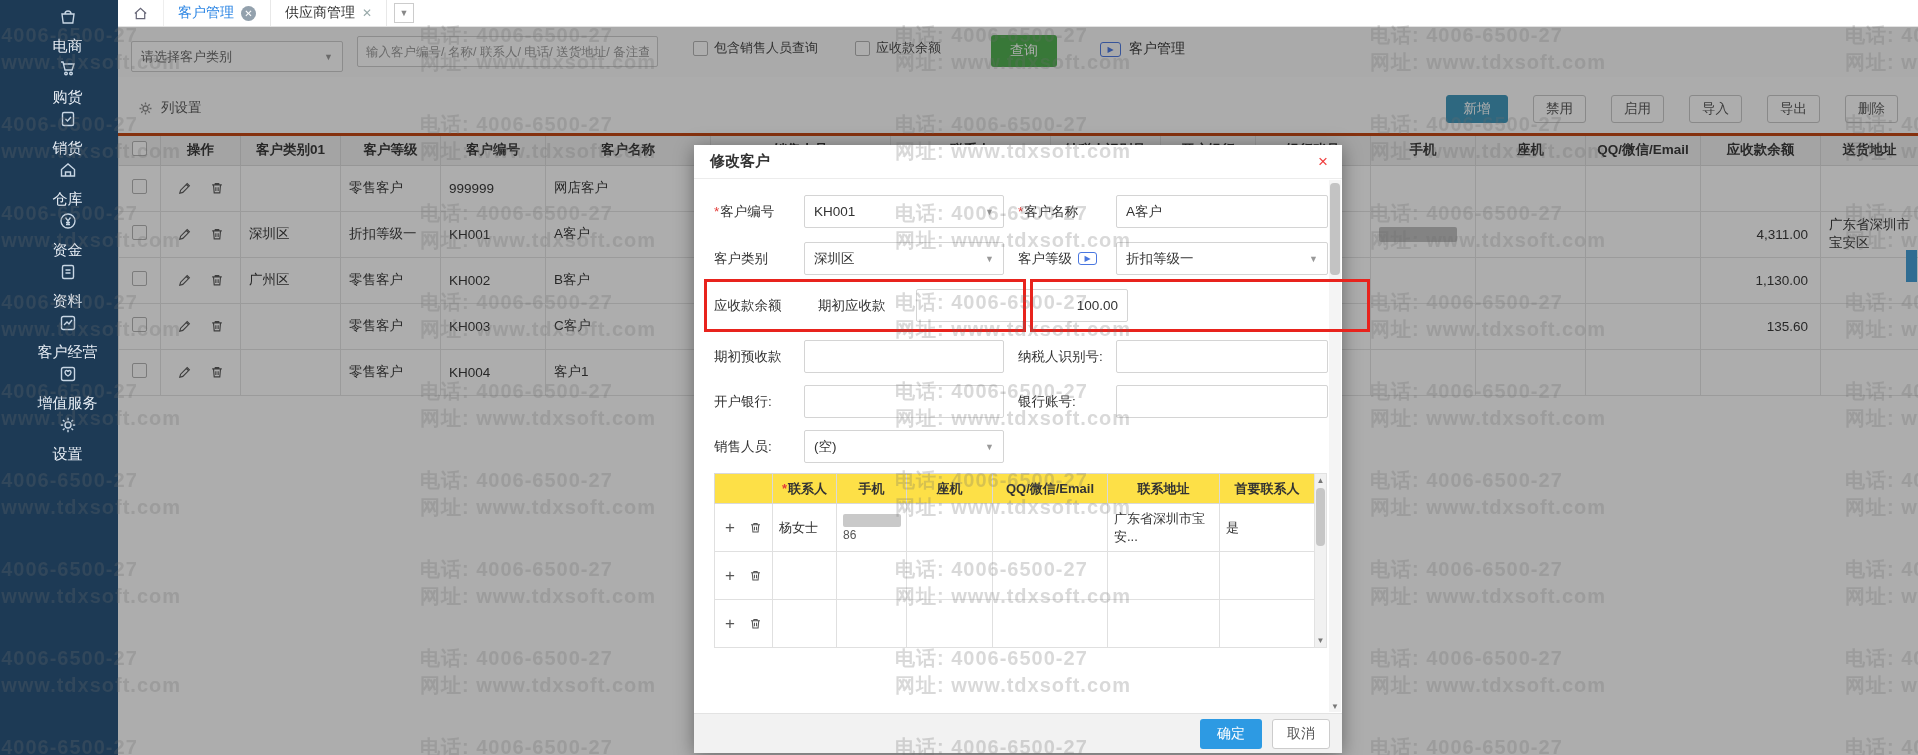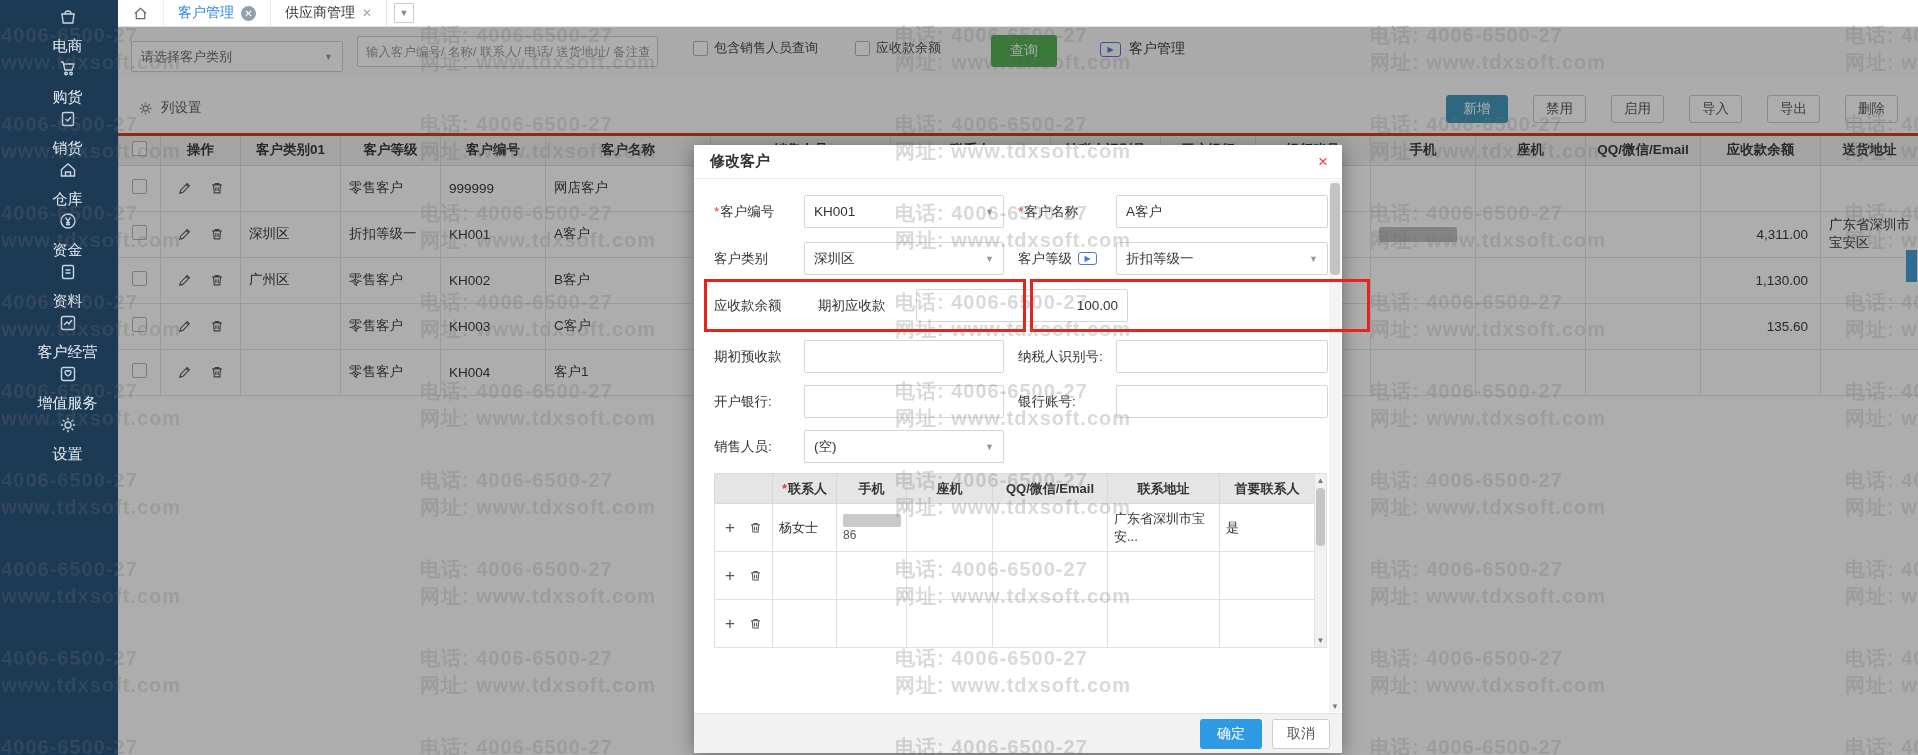--- a/index.html
+++ b/index.html
@@ -69,21 +69,21 @@
   .c1 { width:200px; flex:none; }
   .c2 { width:212px; flex:none; }
   .ctrl input { border:none; outline:none; width:100%; font-size:13.5px; font-family:inherit; color:#333; background:transparent; }
   .ctrl input.rt { text-align:right; }
   .hl { position:absolute; border:3px solid #e8231d; pointer-events:none; z-index:3; }
   .hl-left { left:-10px; top:-10px; width:322px; height:53px; }
   .hl-right { left:316px; top:-10px; width:340px; height:53px; }
   .cal-ic { width:15px; height:15px; color:#999; flex:none; }
 
   .ctable { width:600px; border-collapse:collapse; table-layout:fixed; font-size:13px; }
-  .ctable th { height:30px; background:#e5e5e5; border:1px solid #d9d9d9; font-weight:bold; color:#333; text-align:center; }
+  .ctable th { height:30px; background:#fde047; border:1px solid #d9d9d9; font-weight:bold; color:#333; text-align:center; }
   .ctable td { height:48px; border:1px solid #e0e0e0; padding:2px 6px; color:#333; vertical-align:middle; }
   .c-acts { display:flex; gap:14px; align-items:center; justify-content:center; color:#555; }
   .c-acts .plus { font-size:17px; color:#555; cursor:pointer; line-height:1; }
   .c-acts .ic { width:13px; height:13px; cursor:pointer; }
   .cblob { width:58px; height:13px; background:#c9c9c9; border-radius:2px; }
   .chint { font-size:12px; color:#555; }
   .cscroll { position:absolute; right:-13px; top:0; bottom:0; width:13px; background:#f1f1f1; border:1px solid #e2e2e2; font-size:8px; color:#777; text-align:center; }
   .cscroll .thumb { position:absolute; left:1px; right:1px; top:14px; height:58px; background:#c6c6c6; border-radius:4px; }
   .cscroll .up { position:absolute; top:2px; left:0; right:0; }
   .cscroll .dn { position:absolute; bottom:2px; left:0; right:0; }

